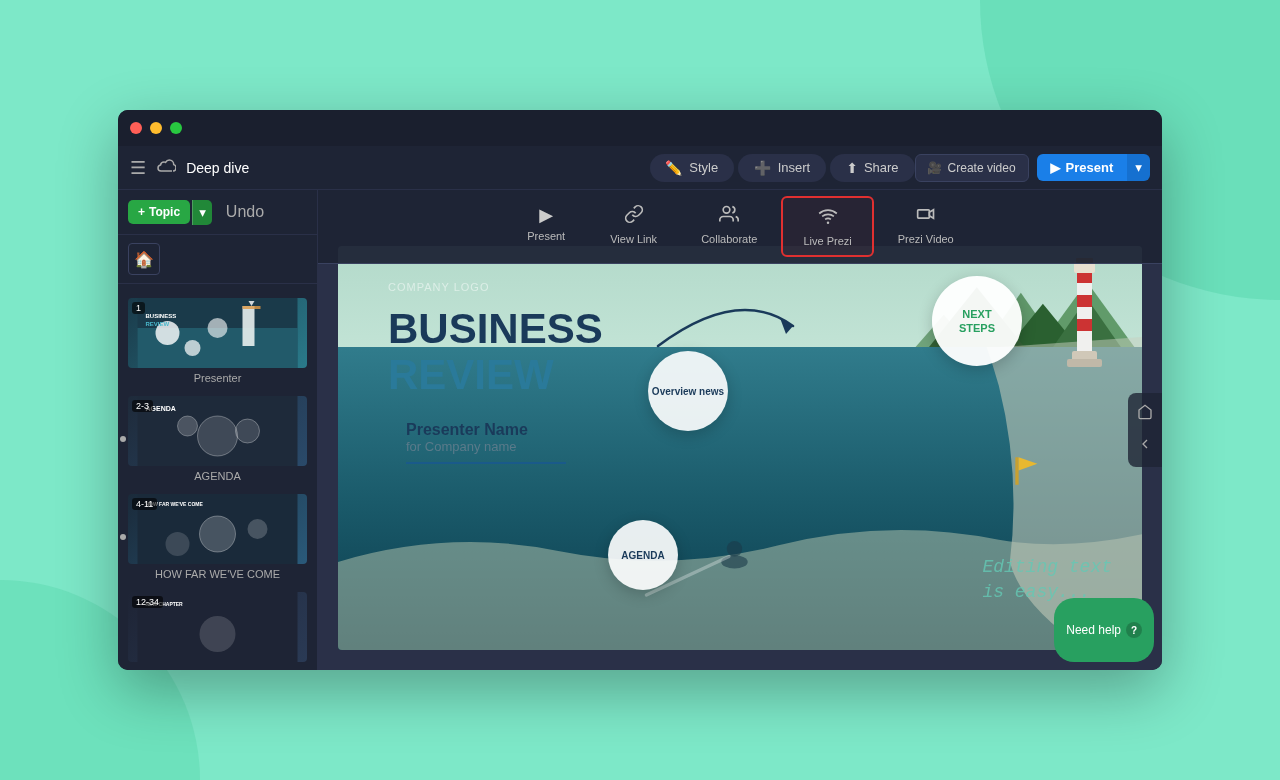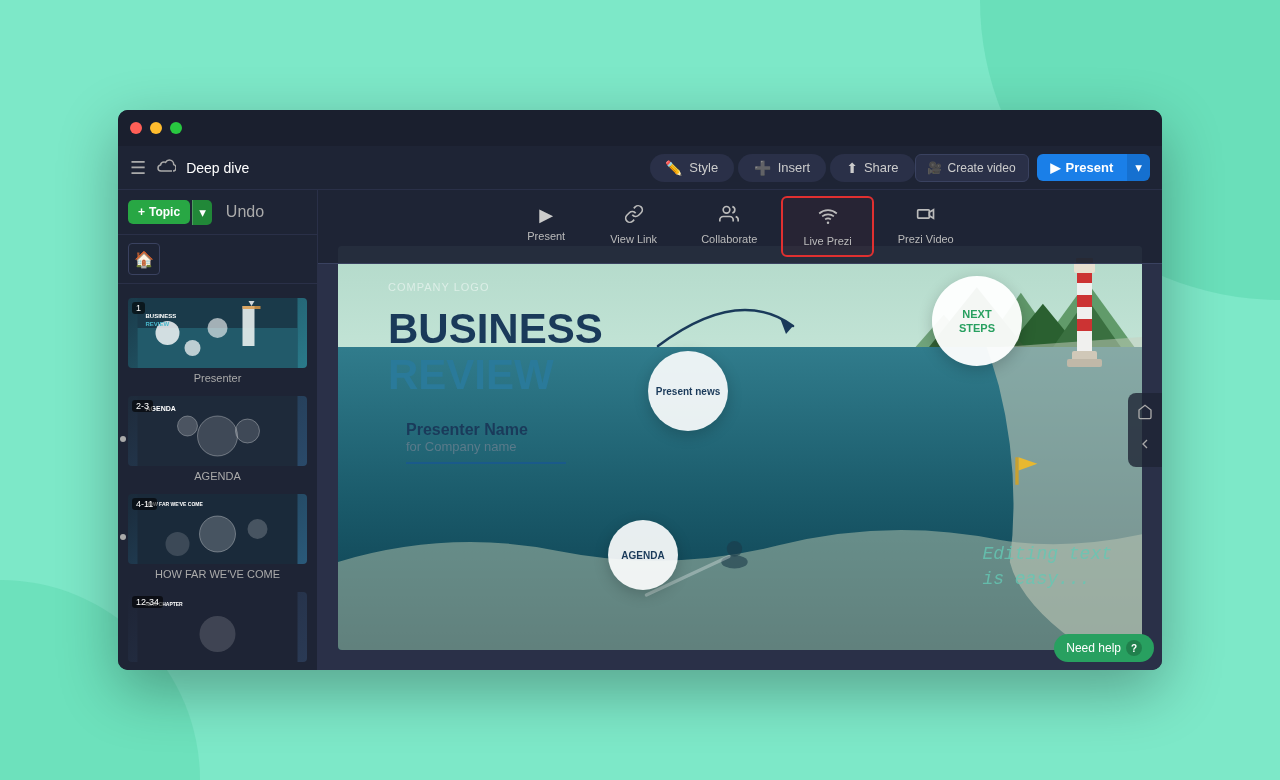--- a/index.html
+++ b/index.html
@@ -414,21 +414,21 @@
     .circle-agenda {
       width: 70px; height: 70px;
       bottom: 60px;
       left: 270px;
       font-size: 11px;
     }
 
     
     .editing-text {
       position: absolute;
-      bottom: 58px;
+      bottom: 45px;
       right: 30px;
       color: rgba(100,200,180,0.8);
       font-style: italic;
       font-size: 18px;
       font-family: 'Courier New', monospace;
       line-height: 1.4;
     }
 
     
     .mountains-svg {
@@ -462,21 +462,21 @@
     }
 
     
     .need-help-btn {
       position: absolute;
       bottom: 8px;
       right: 8px;
       background: #28a060;
       color: white;
       border: none;
-      padding: 6px 12px;
+      padding: 24px 12px;
       border-radius: 20px;
       font-size: 12px;
       cursor: pointer;
       display: flex;
       align-items: center;
       gap: 5px;
     }
 
     
     .thumb-overview {
@@ -760,21 +760,21 @@
           <svg style="position:absolute;top:20px;left:280px;width:200px;height:100px;" viewBox="0 0 200 100">
             <path d="M 40,80 Q 120,20 175,60" stroke="#1a3a5a" stroke-width="2.5" fill="none" stroke-linecap="round"></path>
             <polygon points="175,60 162,52 168,68" fill="#1a3a5a"></polygon>
           </svg>
 
           <div class="circle-node circle-next-steps">
             <span style="font-size:11px;color:#28a060;font-weight:700;line-height:1.3;text-align:center;">NEXT<br>STEPS</span>
           </div>
 
           <div class="circle-node circle-current-news">
-            <span style="font-size:10px;">Present news</span>
+            <span style="font-size:10px;">Overview news</span>
           </div>
 
 
           <div class="circle-node circle-agenda">
             <span style="font-size:10px;">AGENDA</span>
           </div>
 
           <div class="editing-text">
             <span>Editing text<br>is easy...</span>
           </div>

